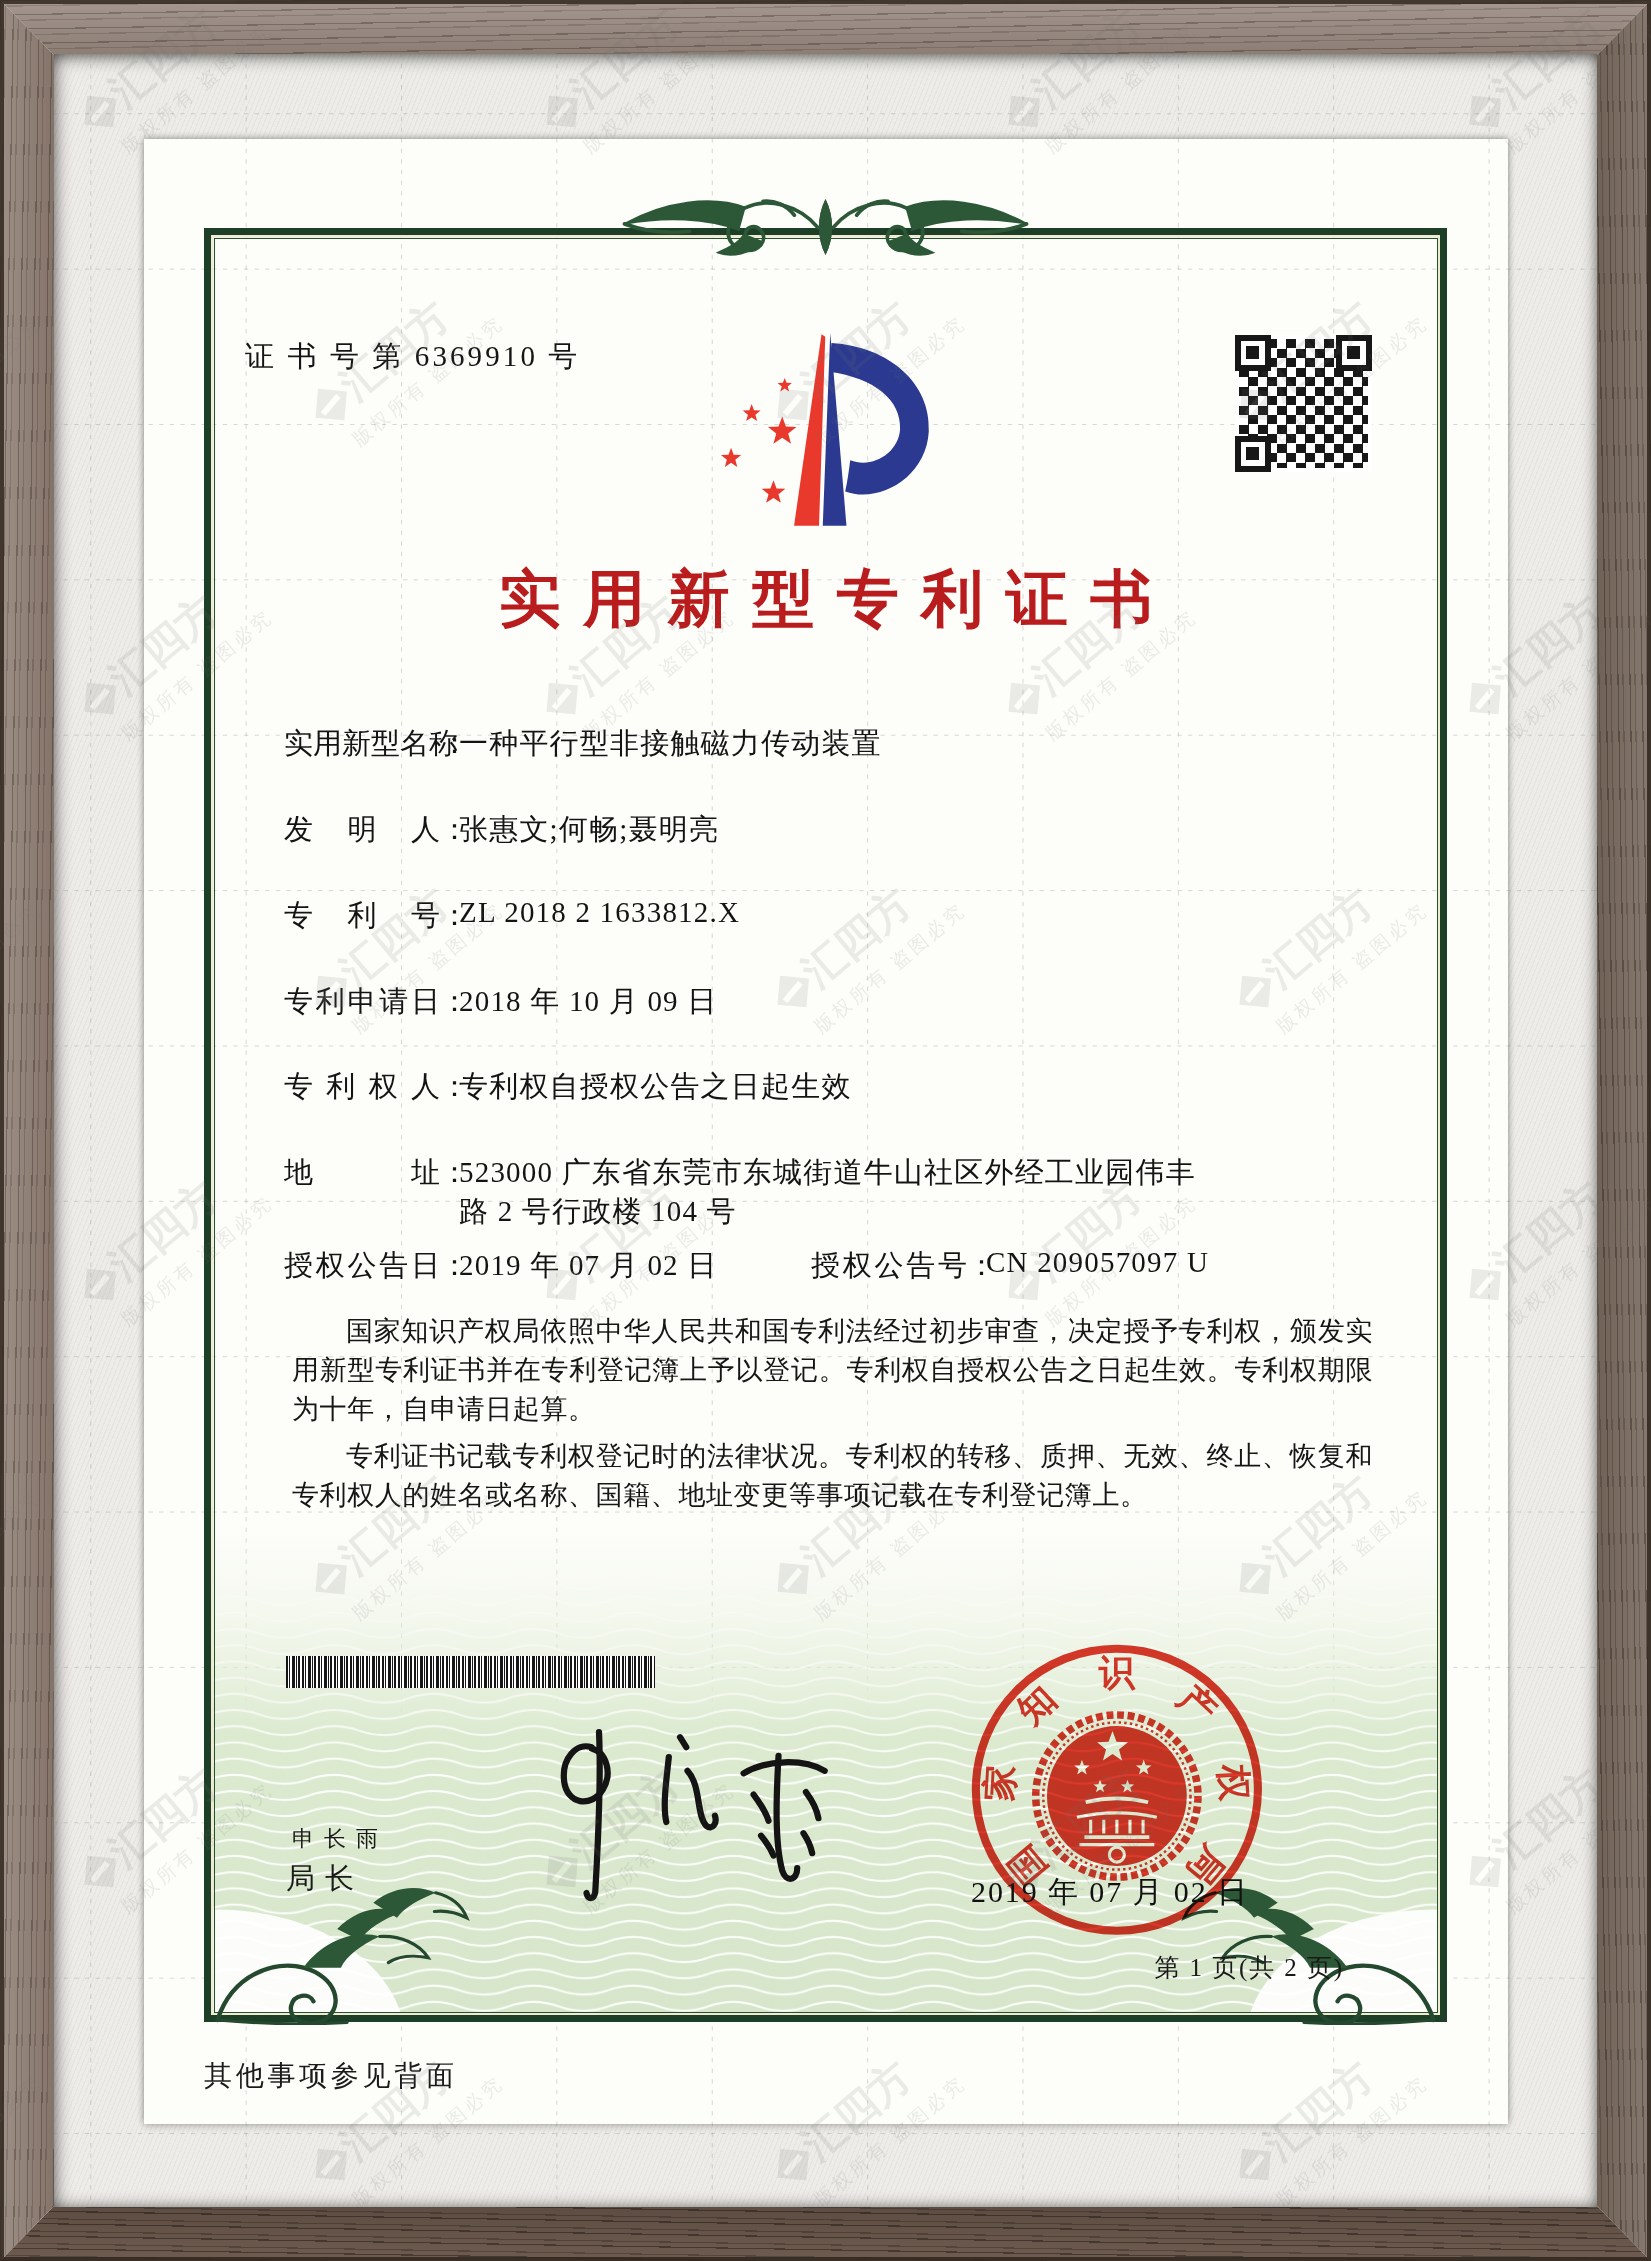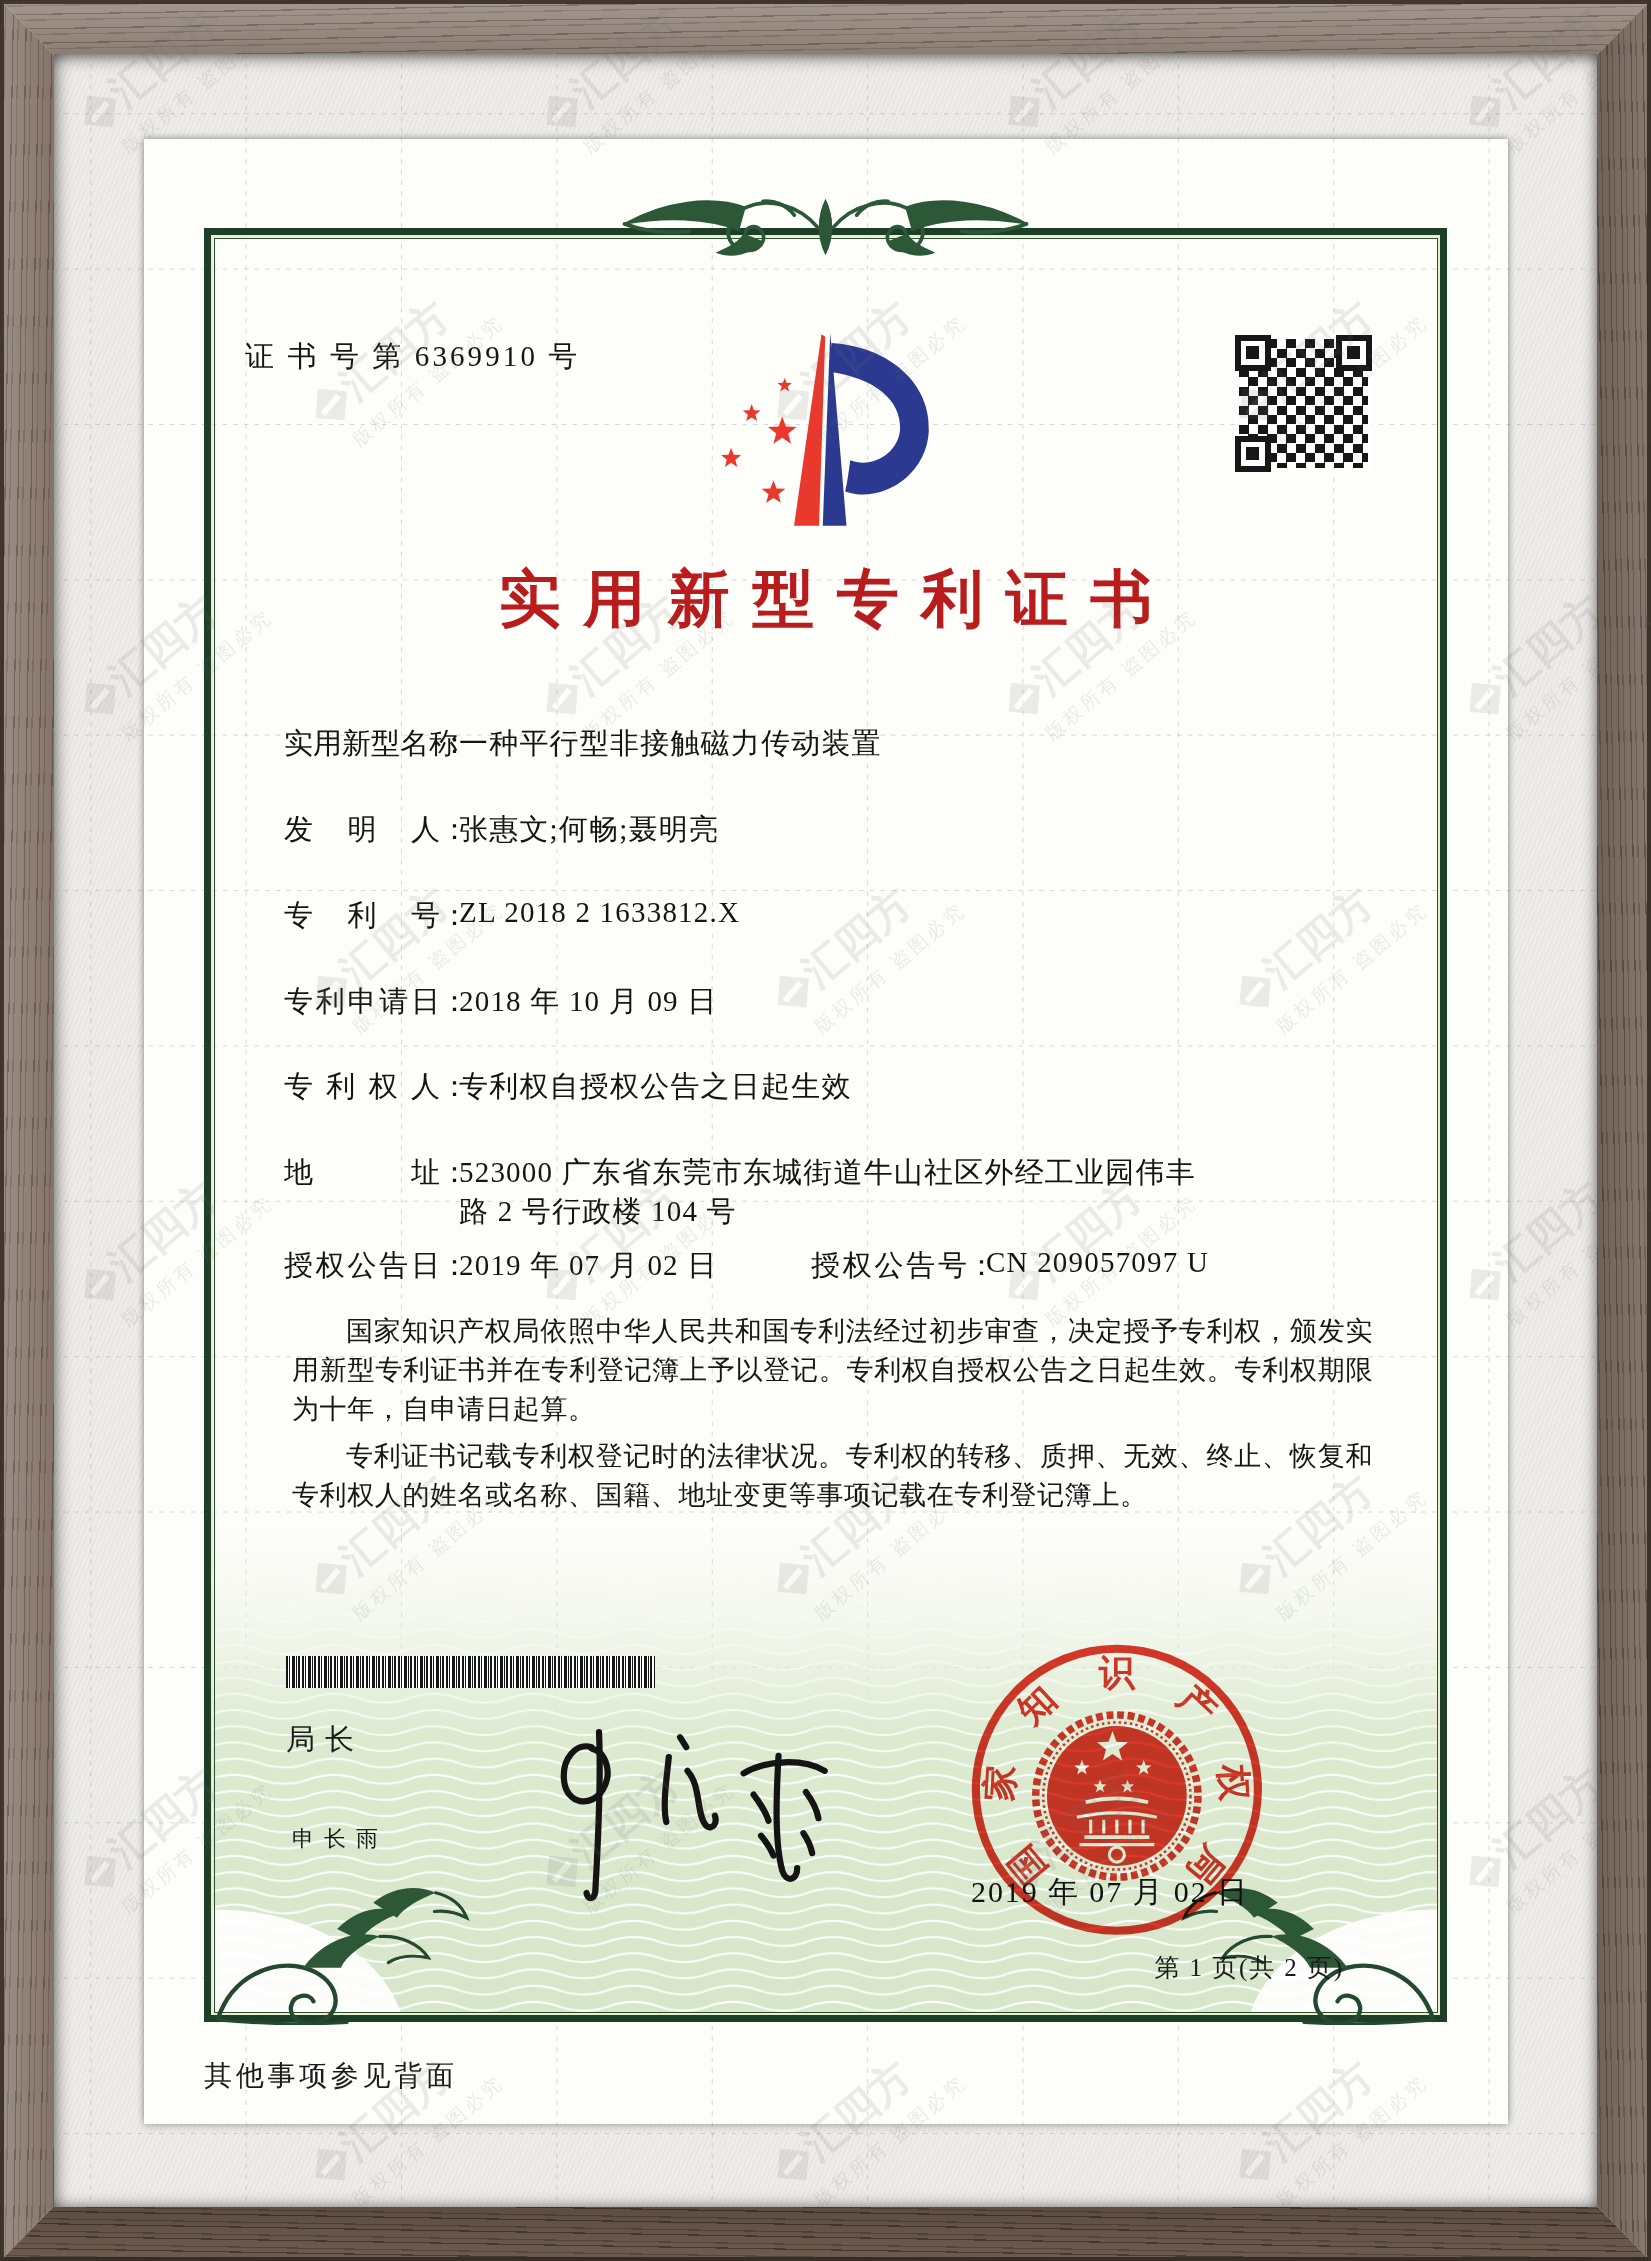--- a/index.html
+++ b/index.html
@@ -51,21 +51,21 @@
   .addr-lines{display:inline-block;vertical-align:top;letter-spacing:1.2px;}
   .addr-lines div{line-height:39px;}
   .grant-col2{position:absolute;left:527px;top:0;}
   .body-text{left:284px;top:1304px;width:1097px;font-size:27px;line-height:39px;letter-spacing:0.6px;
     text-align:justify;color:#161616;}
   .body-text p{margin:8px;text-indent:2em;}
   .body-text p + p{margin-top:6.9px;}
   
   .barcode{left:286px;top:1656px;width:369px;height:32px;
     background:repeating-linear-gradient(90deg,#161616 0 1.9px,#fff 1.9px 3.1px,#161616 3.1px 3.7px,#fff 3.7px 6.2px,#161616 6.2px 8.7px,#fff 8.7px 10px,#161616 10px 10.6px,#fff 10.6px 12.5px,#161616 12.5px 13.7px,#fff 13.7px 16px);}
-  .officer-title{left:286px;top:1720px;font-size:29px;letter-spacing:10px;}
+  .officer-title{left:286px;top:1859px;font-size:29px;letter-spacing:10px;}
   .officer-name{left:292px;top:1824px;font-size:22px;letter-spacing:10px;}
   .seal-date{left:971px;top:1872px;font-size:30px;letter-spacing:1.9px;color:#111;z-index:8;}
   .page-footer{left:204px;width:1140px;top:1951px;text-align:right;font-size:25px;letter-spacing:1.9px;}
   .back-note{left:204px;width:1140px;top:2057px;font-size:28px;letter-spacing:3.7px;color:#1b1b1b;}
   
   .qr{left:1235px;top:335px;width:137px;height:137px;background:#fff;}
   .qr-modules{position:absolute;inset:3.7px;
     background:repeating-conic-gradient(#171717 0% 25%,#fff 0% 50%);background-size:19px 19px;}
   .qr-finder{position:absolute;width:36px;height:36px;border:6.9px solid #171717;background:#fff;box-sizing:border-box;}
   .qr-finder::after{content:"";position:absolute;left:5px;top:5px;width:12.5px;height:12.5px;background:#171717;}

